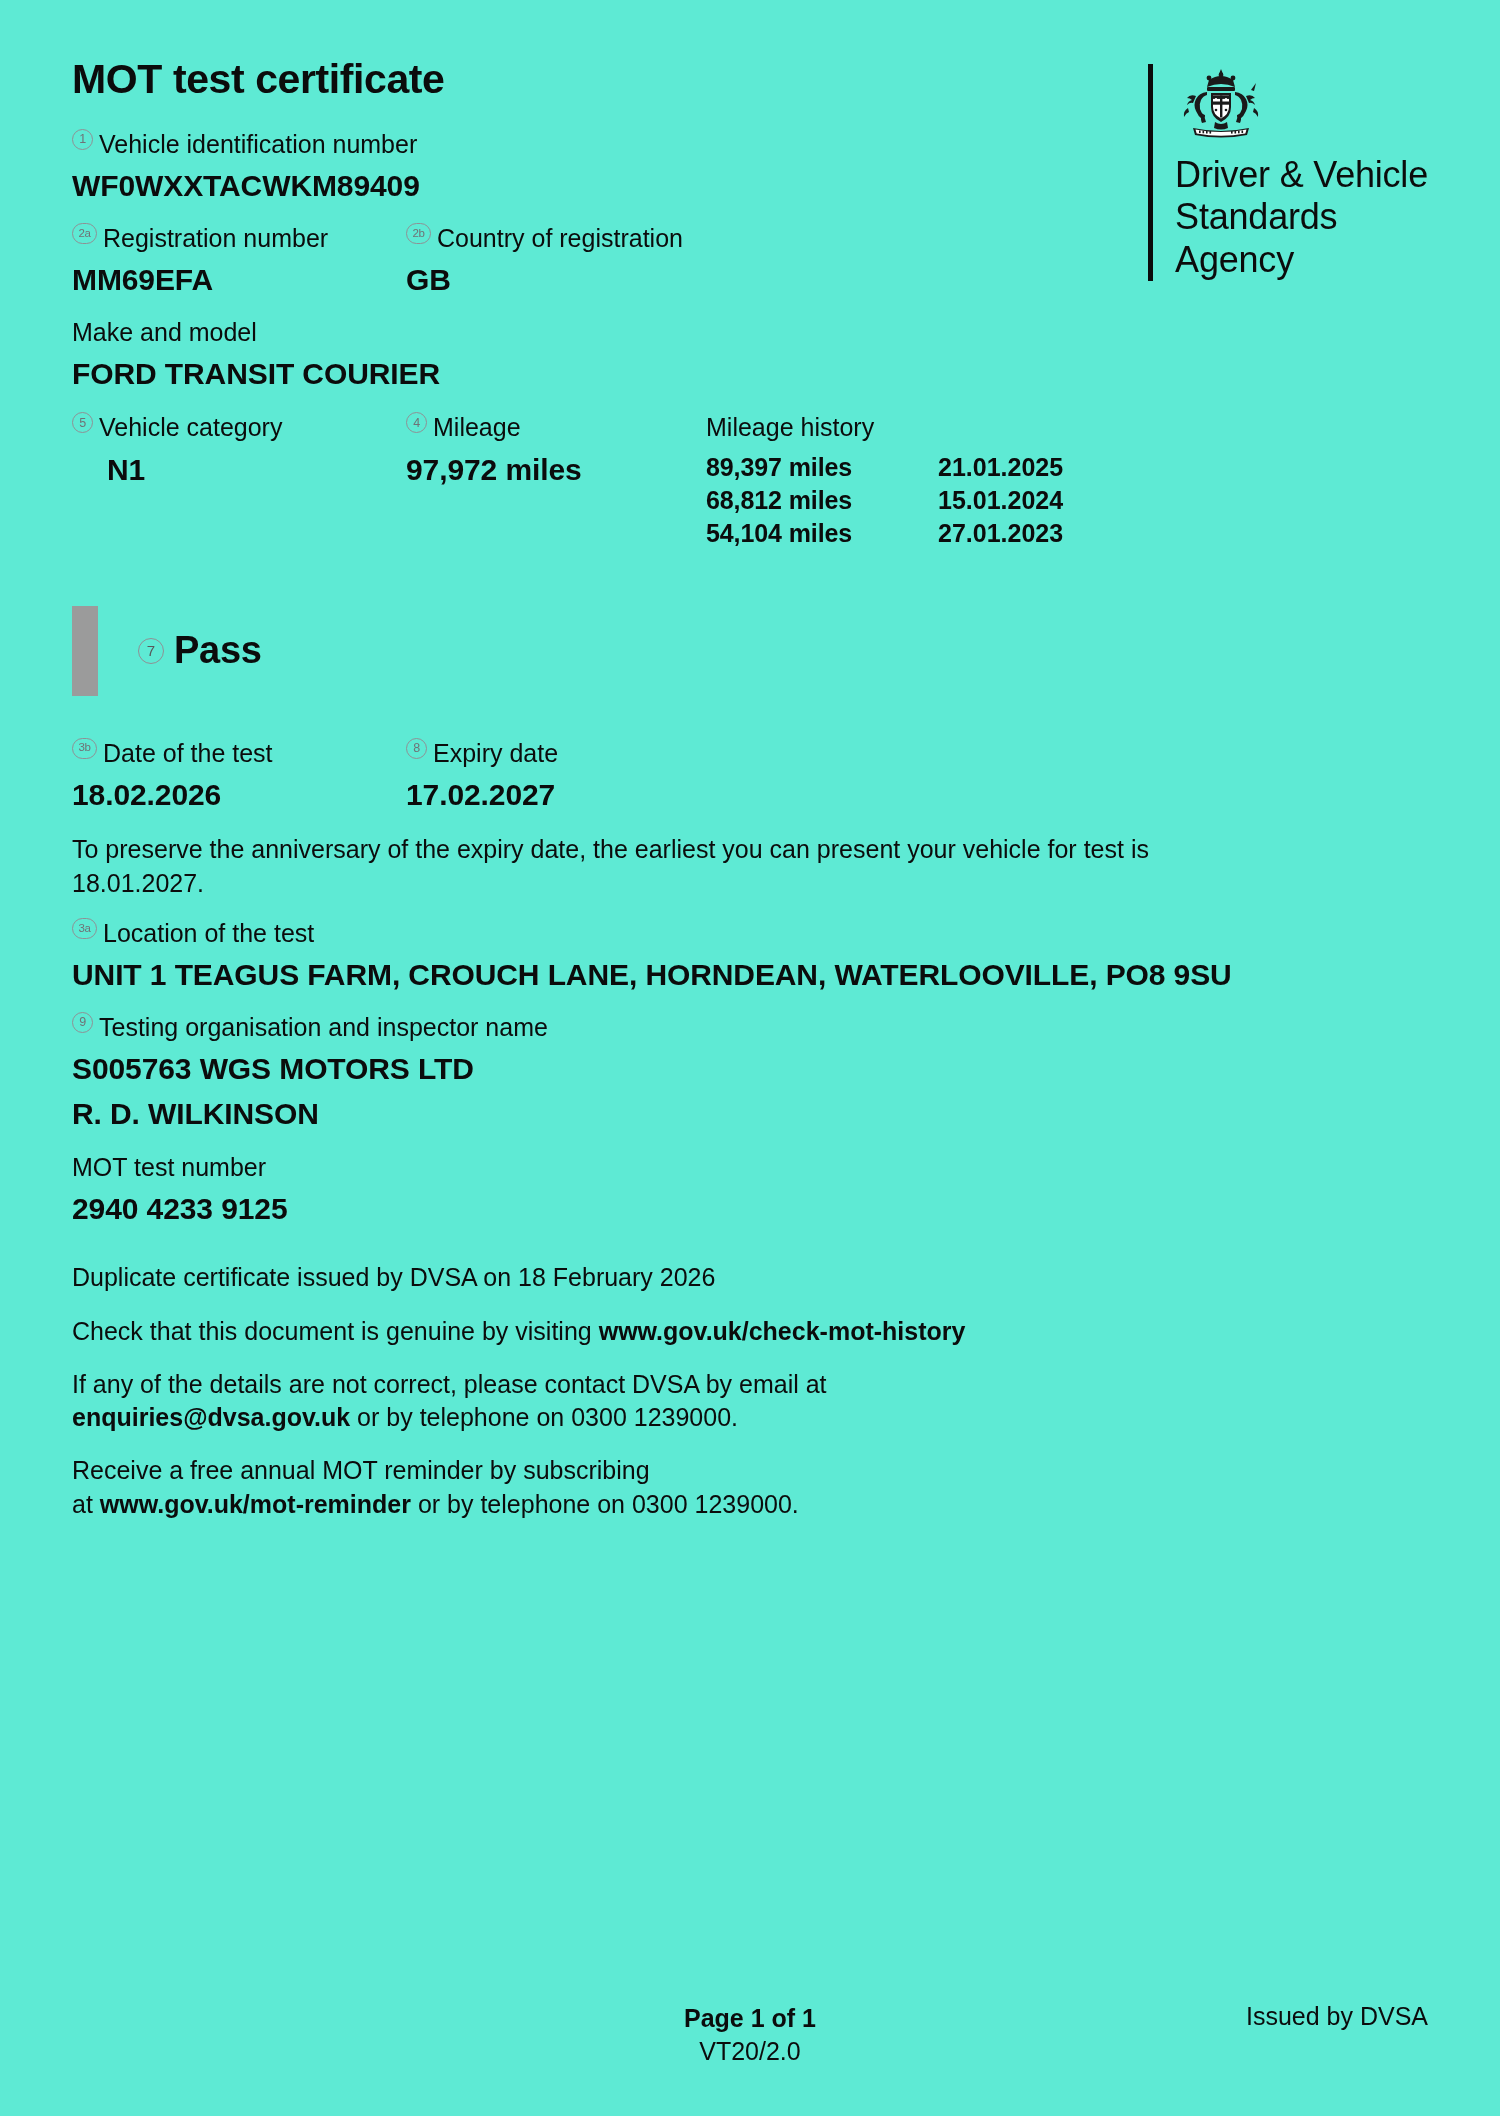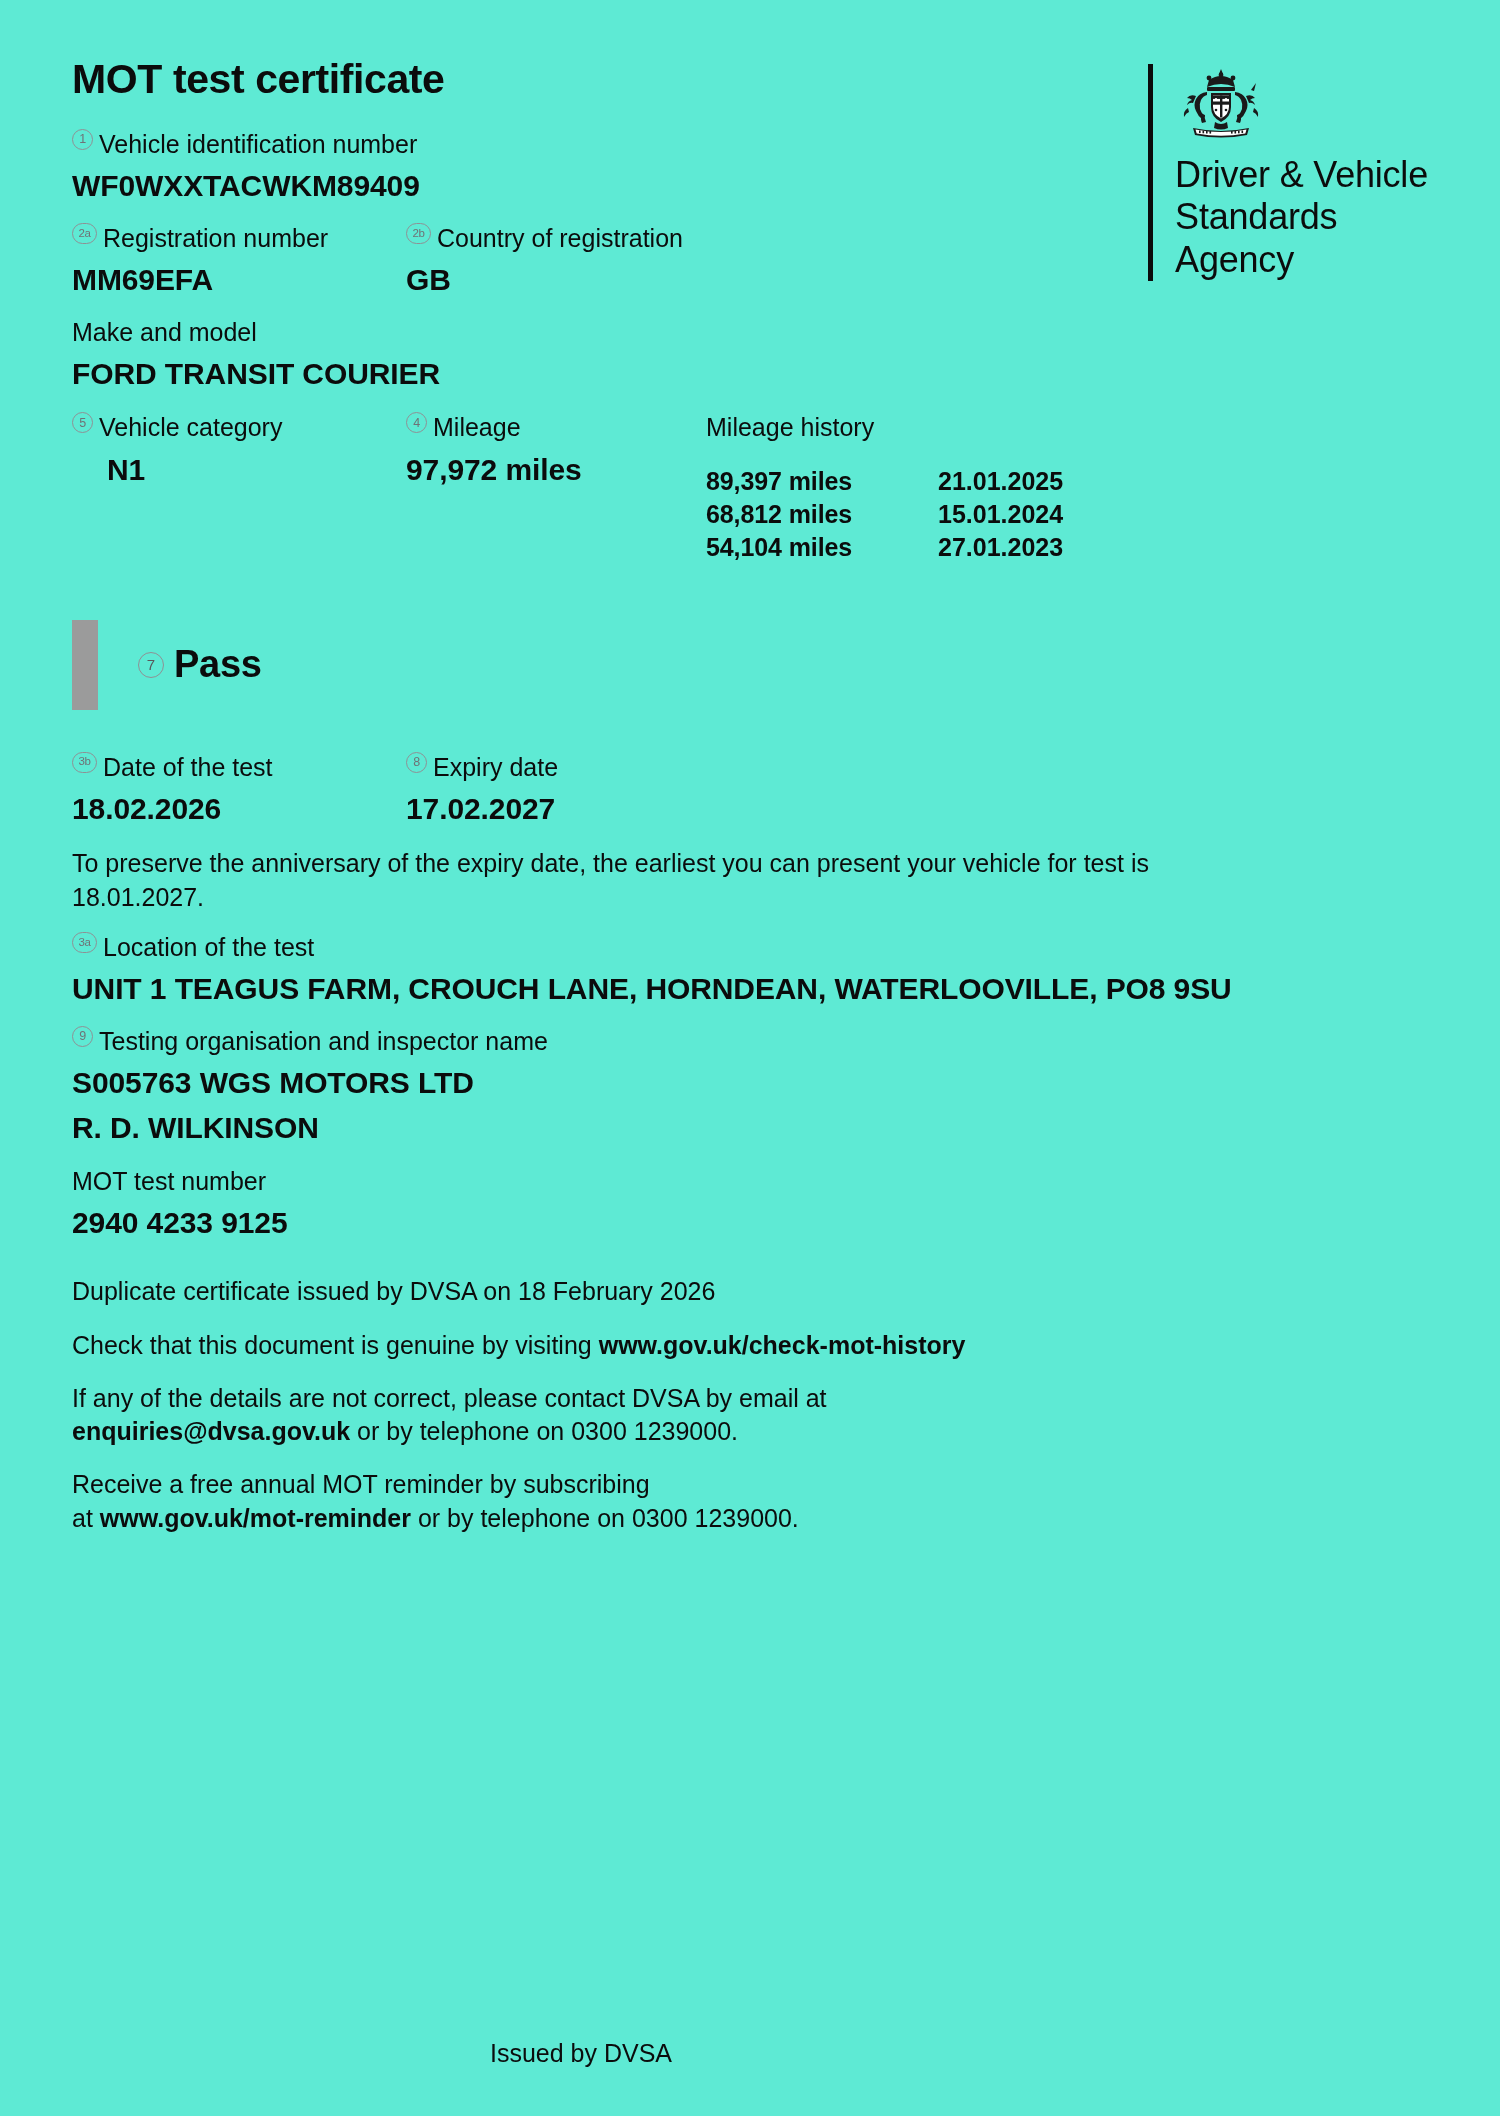--- a/index.html
+++ b/index.html
@@ -105,21 +105,21 @@
   .block { margin-top: 18px; }
   .block .value { margin-top: 7px; }
 
   
   .row { display: flex; }
   .col-a { width: 334px; flex: none; }
   .col-b { width: 300px; flex: none; }
 
   
   .mh-head { font-size: 25px; font-weight: normal; line-height: 1.25; }
-  .mh-rows { margin-top: 21px; }
+  .mh-rows { margin-top: 7px; }
   .mh-row { display: flex; line-height: 1.32; }
   .mh-miles {
     width: 232px;
     flex: none;
     font-size: 25px;
     font-weight: bold;
     letter-spacing: -0.1px;
   }
   .mh-date { font-size: 25px; font-weight: bold; }
 
@@ -398,15 +398,19 @@
 
     <div class="para">
       <span>Receive a free annual MOT reminder by subscribing</span><br>
       <span>at </span><b>www.gov.uk/mot-reminder</b><span> or by telephone on 0300 1239000.</span>
     </div>
 
   </div>
 
   <div class="footer">
     <div style="width:300px;"></div>
+    <div class="footer-center">
+      <div class="pageno">Page 1 of 1</div>
+      <div class="formno">VT20/2.0</div>
+    </div>
     <div class="footer-right">Issued by DVSA</div>
   </div>
 </div>
 
 </body></html>

